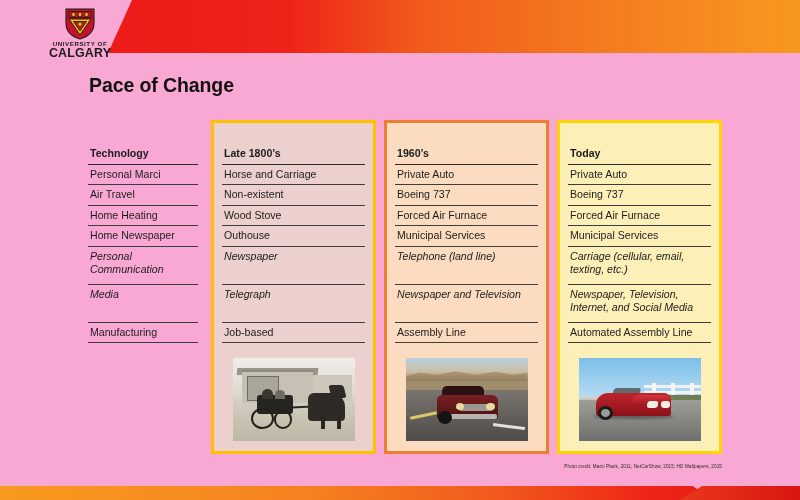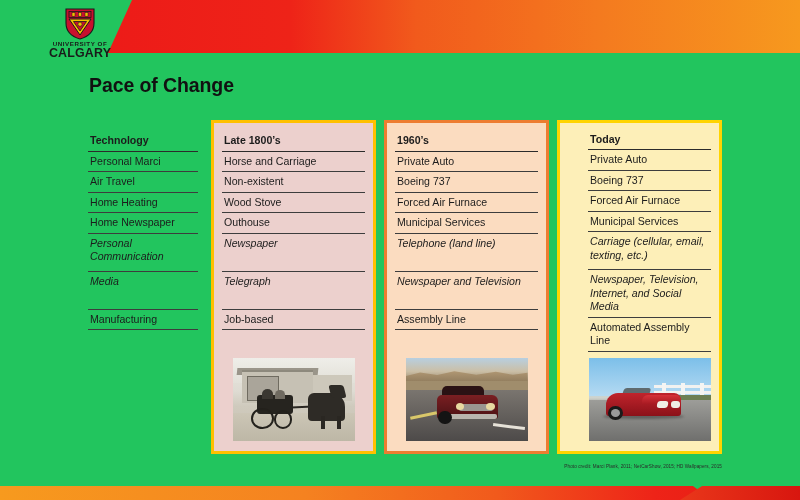--- a/index.html
+++ b/index.html
@@ -10,21 +10,21 @@
     font-family: "Liberation Sans", sans-serif;
     background: #ffffff;
     overflow: hidden;
     position: relative;
   }
 
   .slide {
     position: relative;
     width: 800px;
     height: 500px;
-    background: #22c55e;
+    background: #f9a8d4;
   }
 
   
   .header-band {
     position: absolute;
     top: 0; left: 0;
     width: 800px;
     height: 53px;
     overflow: hidden;
     pointer-events: none;
@@ -107,24 +107,25 @@
   .col-box {
     width: 165px;
     border-style: solid;
     border-width: 3px;
     padding: 8px 0 0 0;
     margin-right: 8px;
     display: flex;
     flex-direction: column;
     justify-content: flex-end;
   }
-  .col-box:last-child { margin-right: 0; padding-left: 20px; }
+  .col-box:last-child { margin-right: 0; }
 
   .rows {
     padding: 0 8px;
+    margin-top: 13px;
   }
   .col-tech .rows { padding: 0; }
 
   .cell {
     border-bottom: 1.6px solid #3d3d3d;
     font-size: 10.6px;
     color: #1c1c1c;
     line-height: 1.28;
     padding: 3px 1px 3px 2px;
     display: flex;

